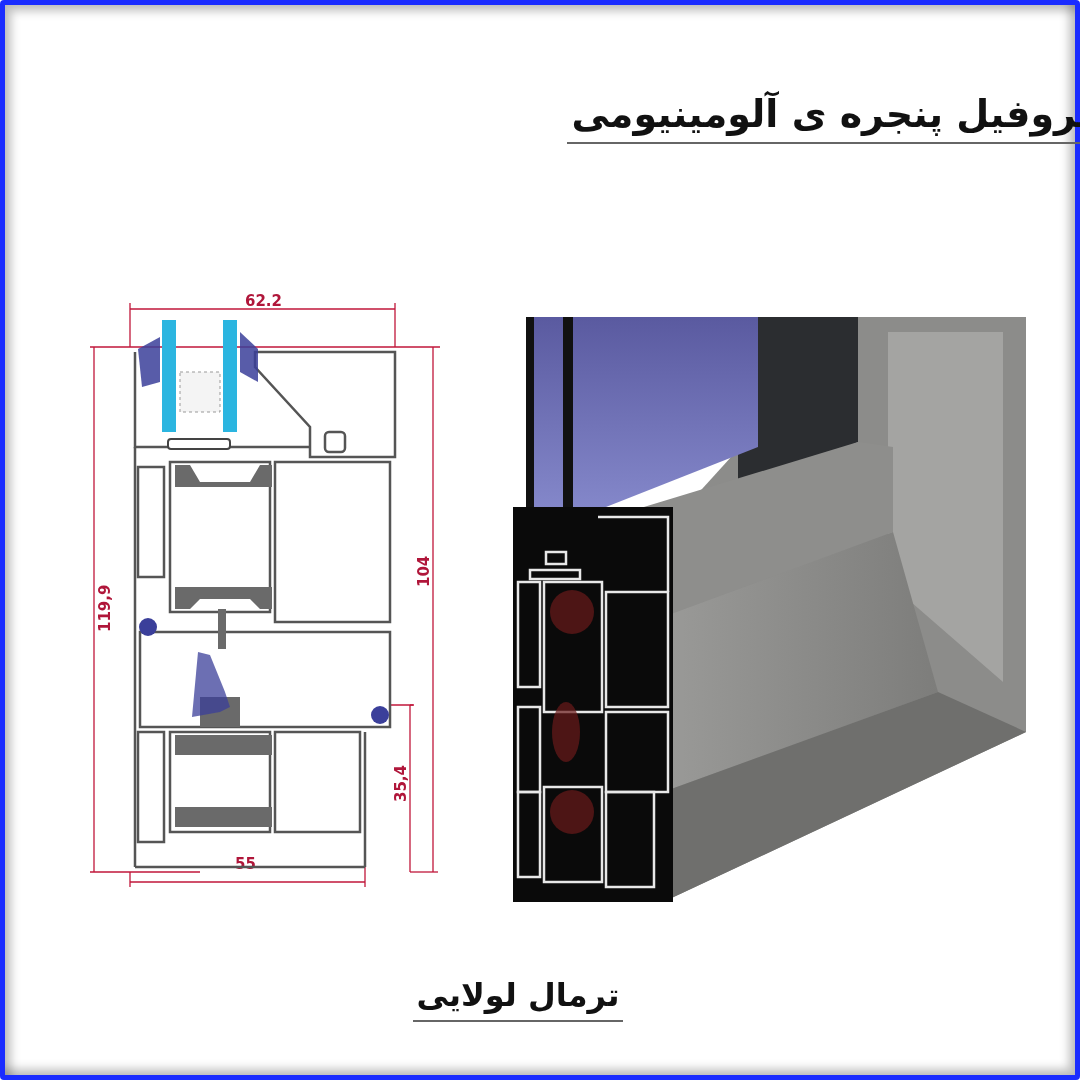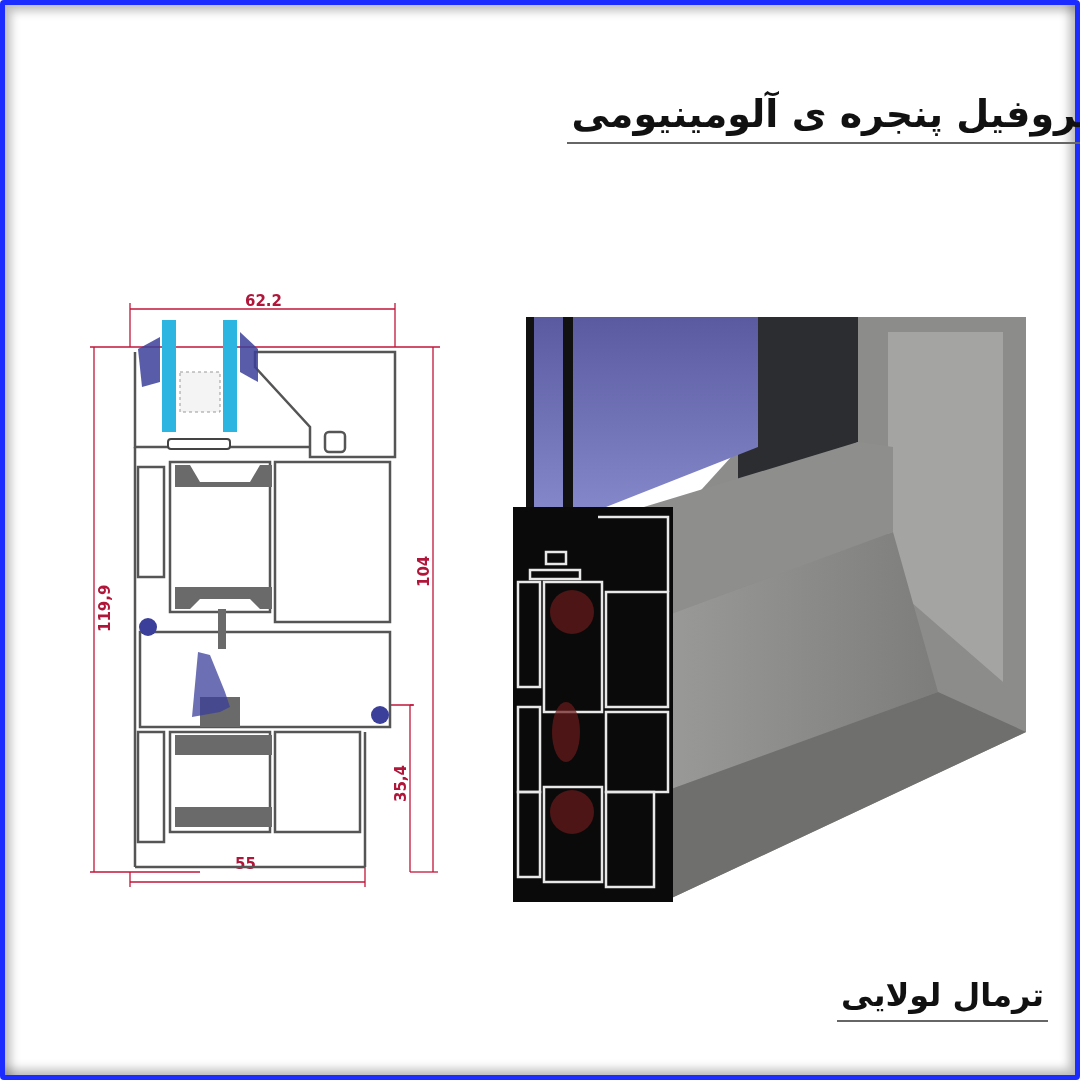--- a/index.html
+++ b/index.html
@@ -11,21 +11,21 @@
     border-radius: 4px;
     box-shadow: inset 6px 6px 10px rgba(0,0,0,0.25), inset -6px -6px 10px rgba(0,0,0,0.25);
     background: #ffffff;
   }
   .title {
     position: absolute; left: 16px; width: 1080px; top: 92px; text-align: right;
     direction: rtl; font-weight: bold; font-size: 38px; color: #111;
   }
   .title span { border-bottom: 2px solid #666; padding: 0 4px 6px 4px; }
   .subtitle {
-    position: absolute; left: 12px; width: 1036px; top: 976px; text-align: right;
+    position: absolute; left: 0; width: 1036px; top: 976px; text-align: center;
     direction: rtl; font-weight: bold; font-size: 32px; color: #111;
   }
   .subtitle span { border-bottom: 2px solid #666; padding: 0 4px 6px 4px; }
   .drawing { position: absolute; left: 80px; top: 287px; width: 380px; height: 600px; }
   .render { position: absolute; left: 508px; top: 312px; width: 530px; height: 600px; }
   .dim-label { font-family: "DejaVu Sans", sans-serif; font-weight: bold; fill: #b0163a; font-size: 15px; }
 </style>
 </head>
 <body>
 

